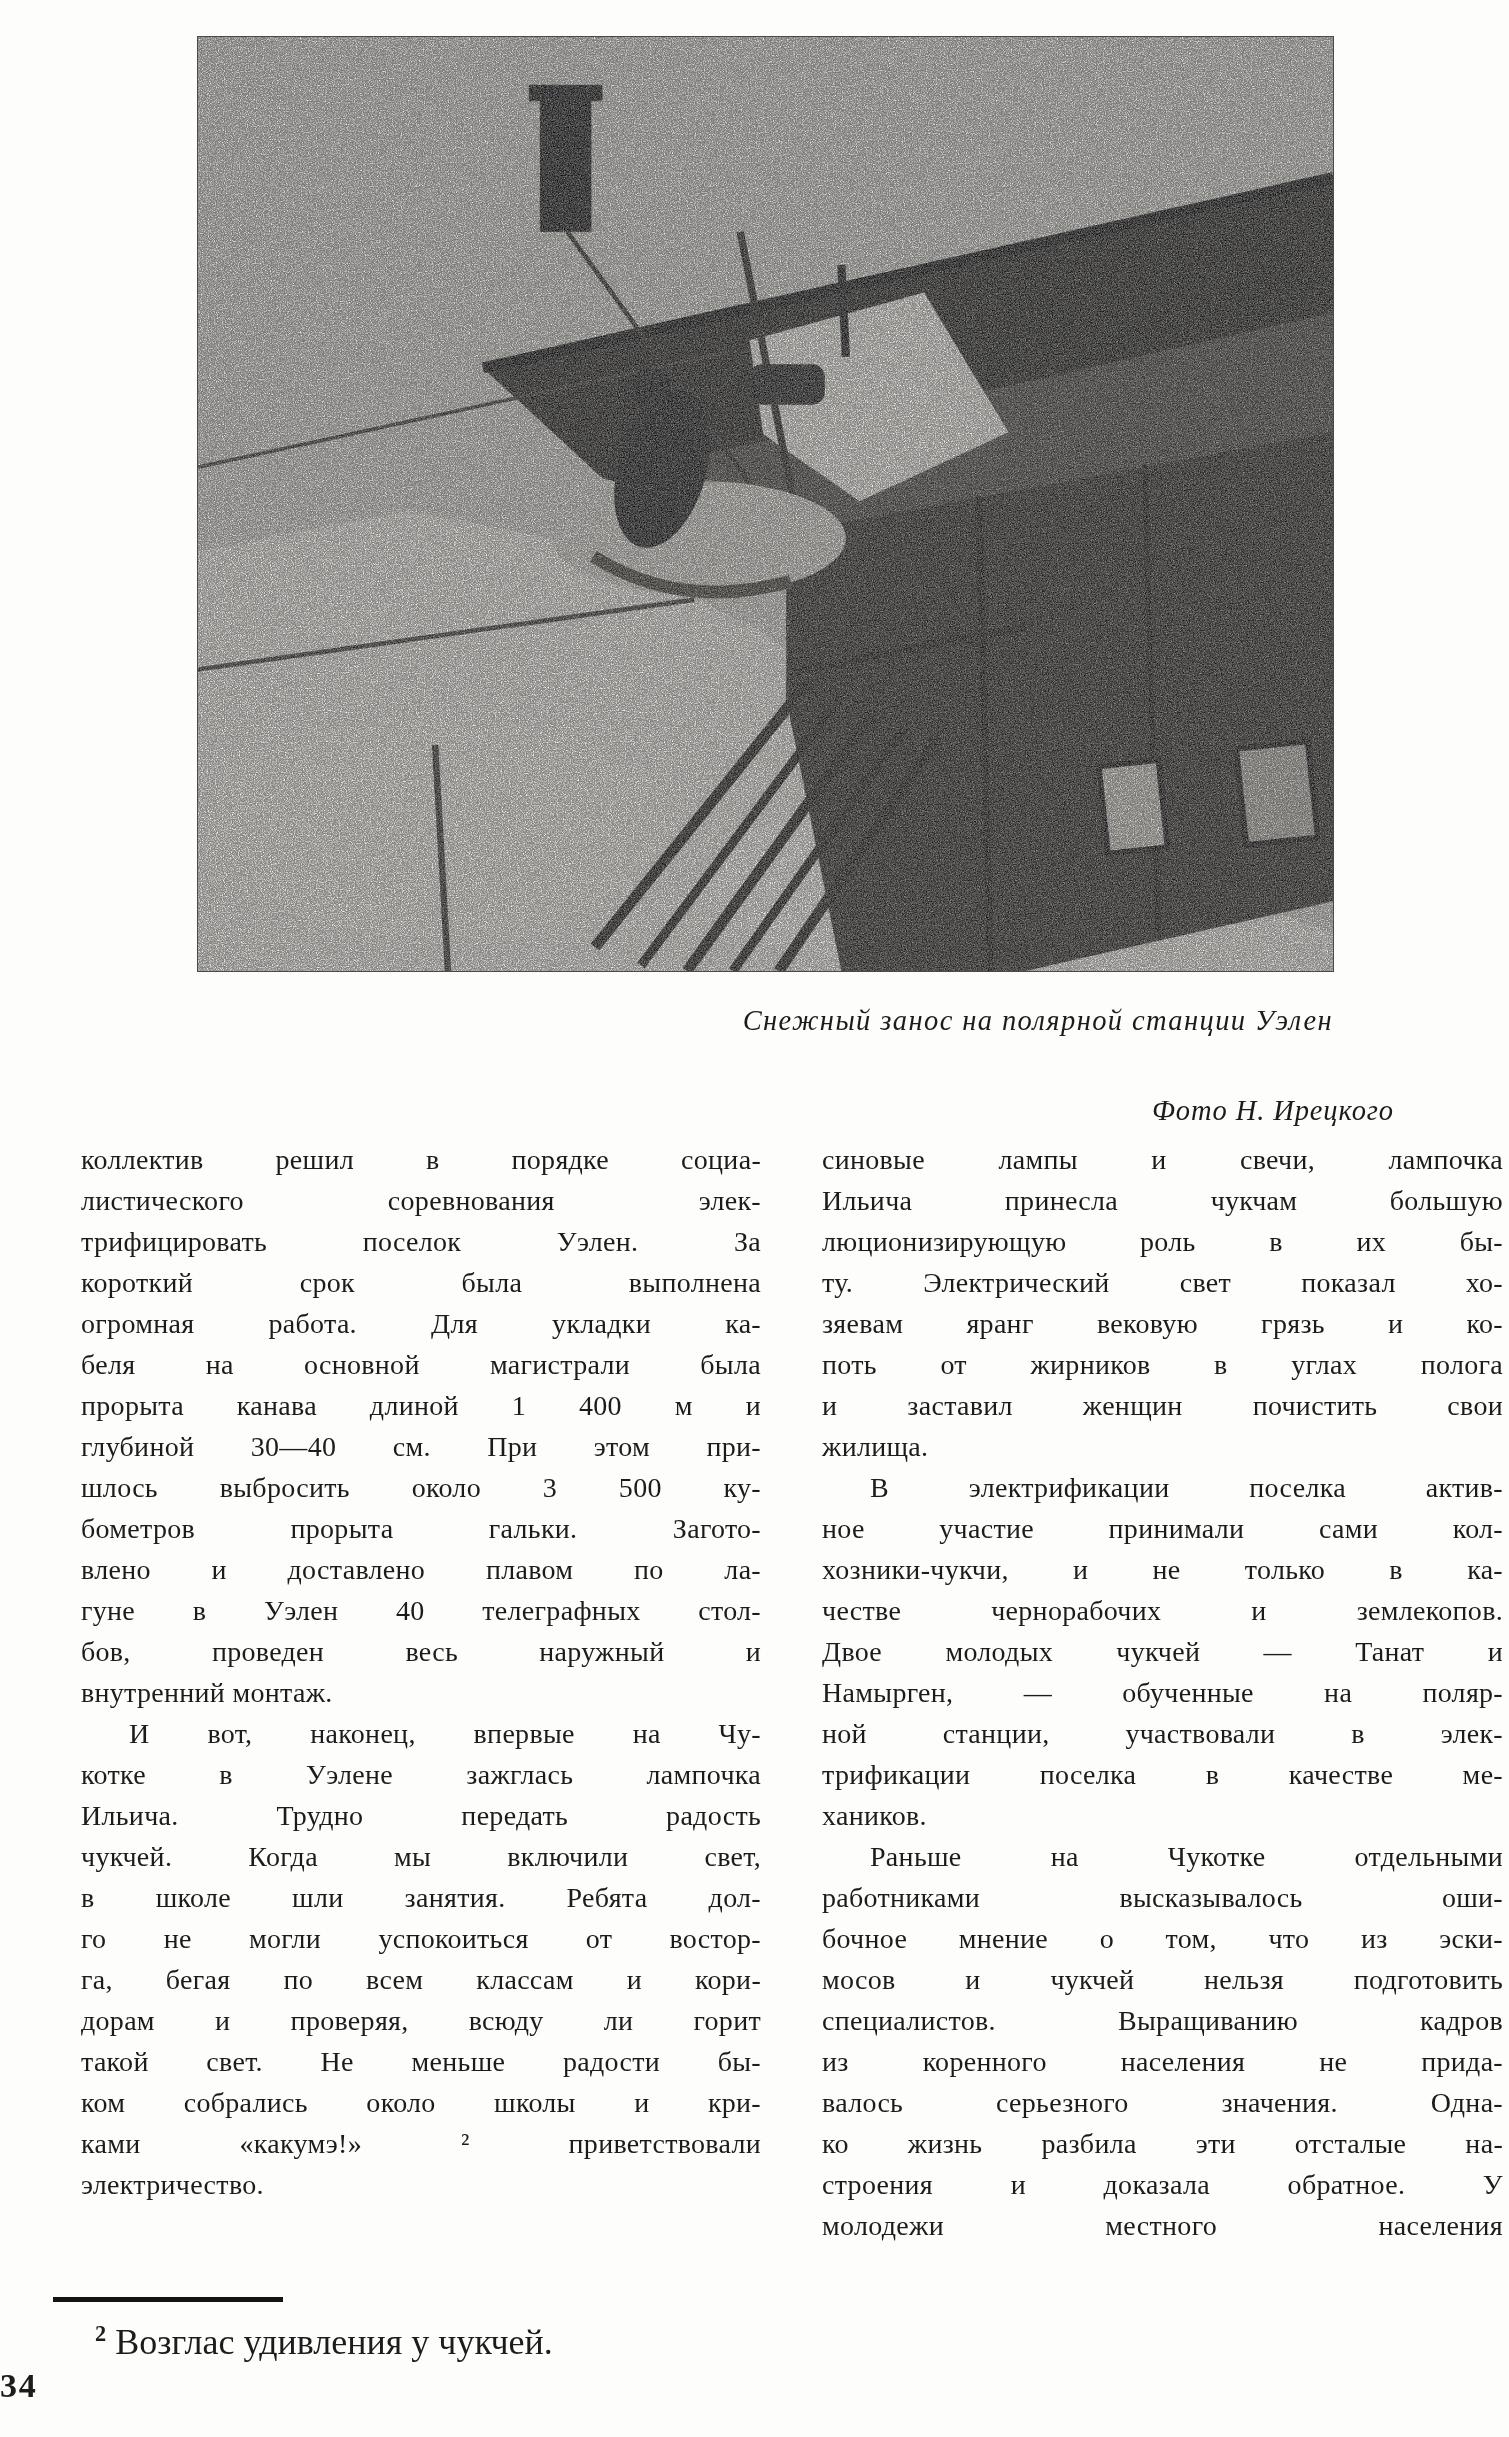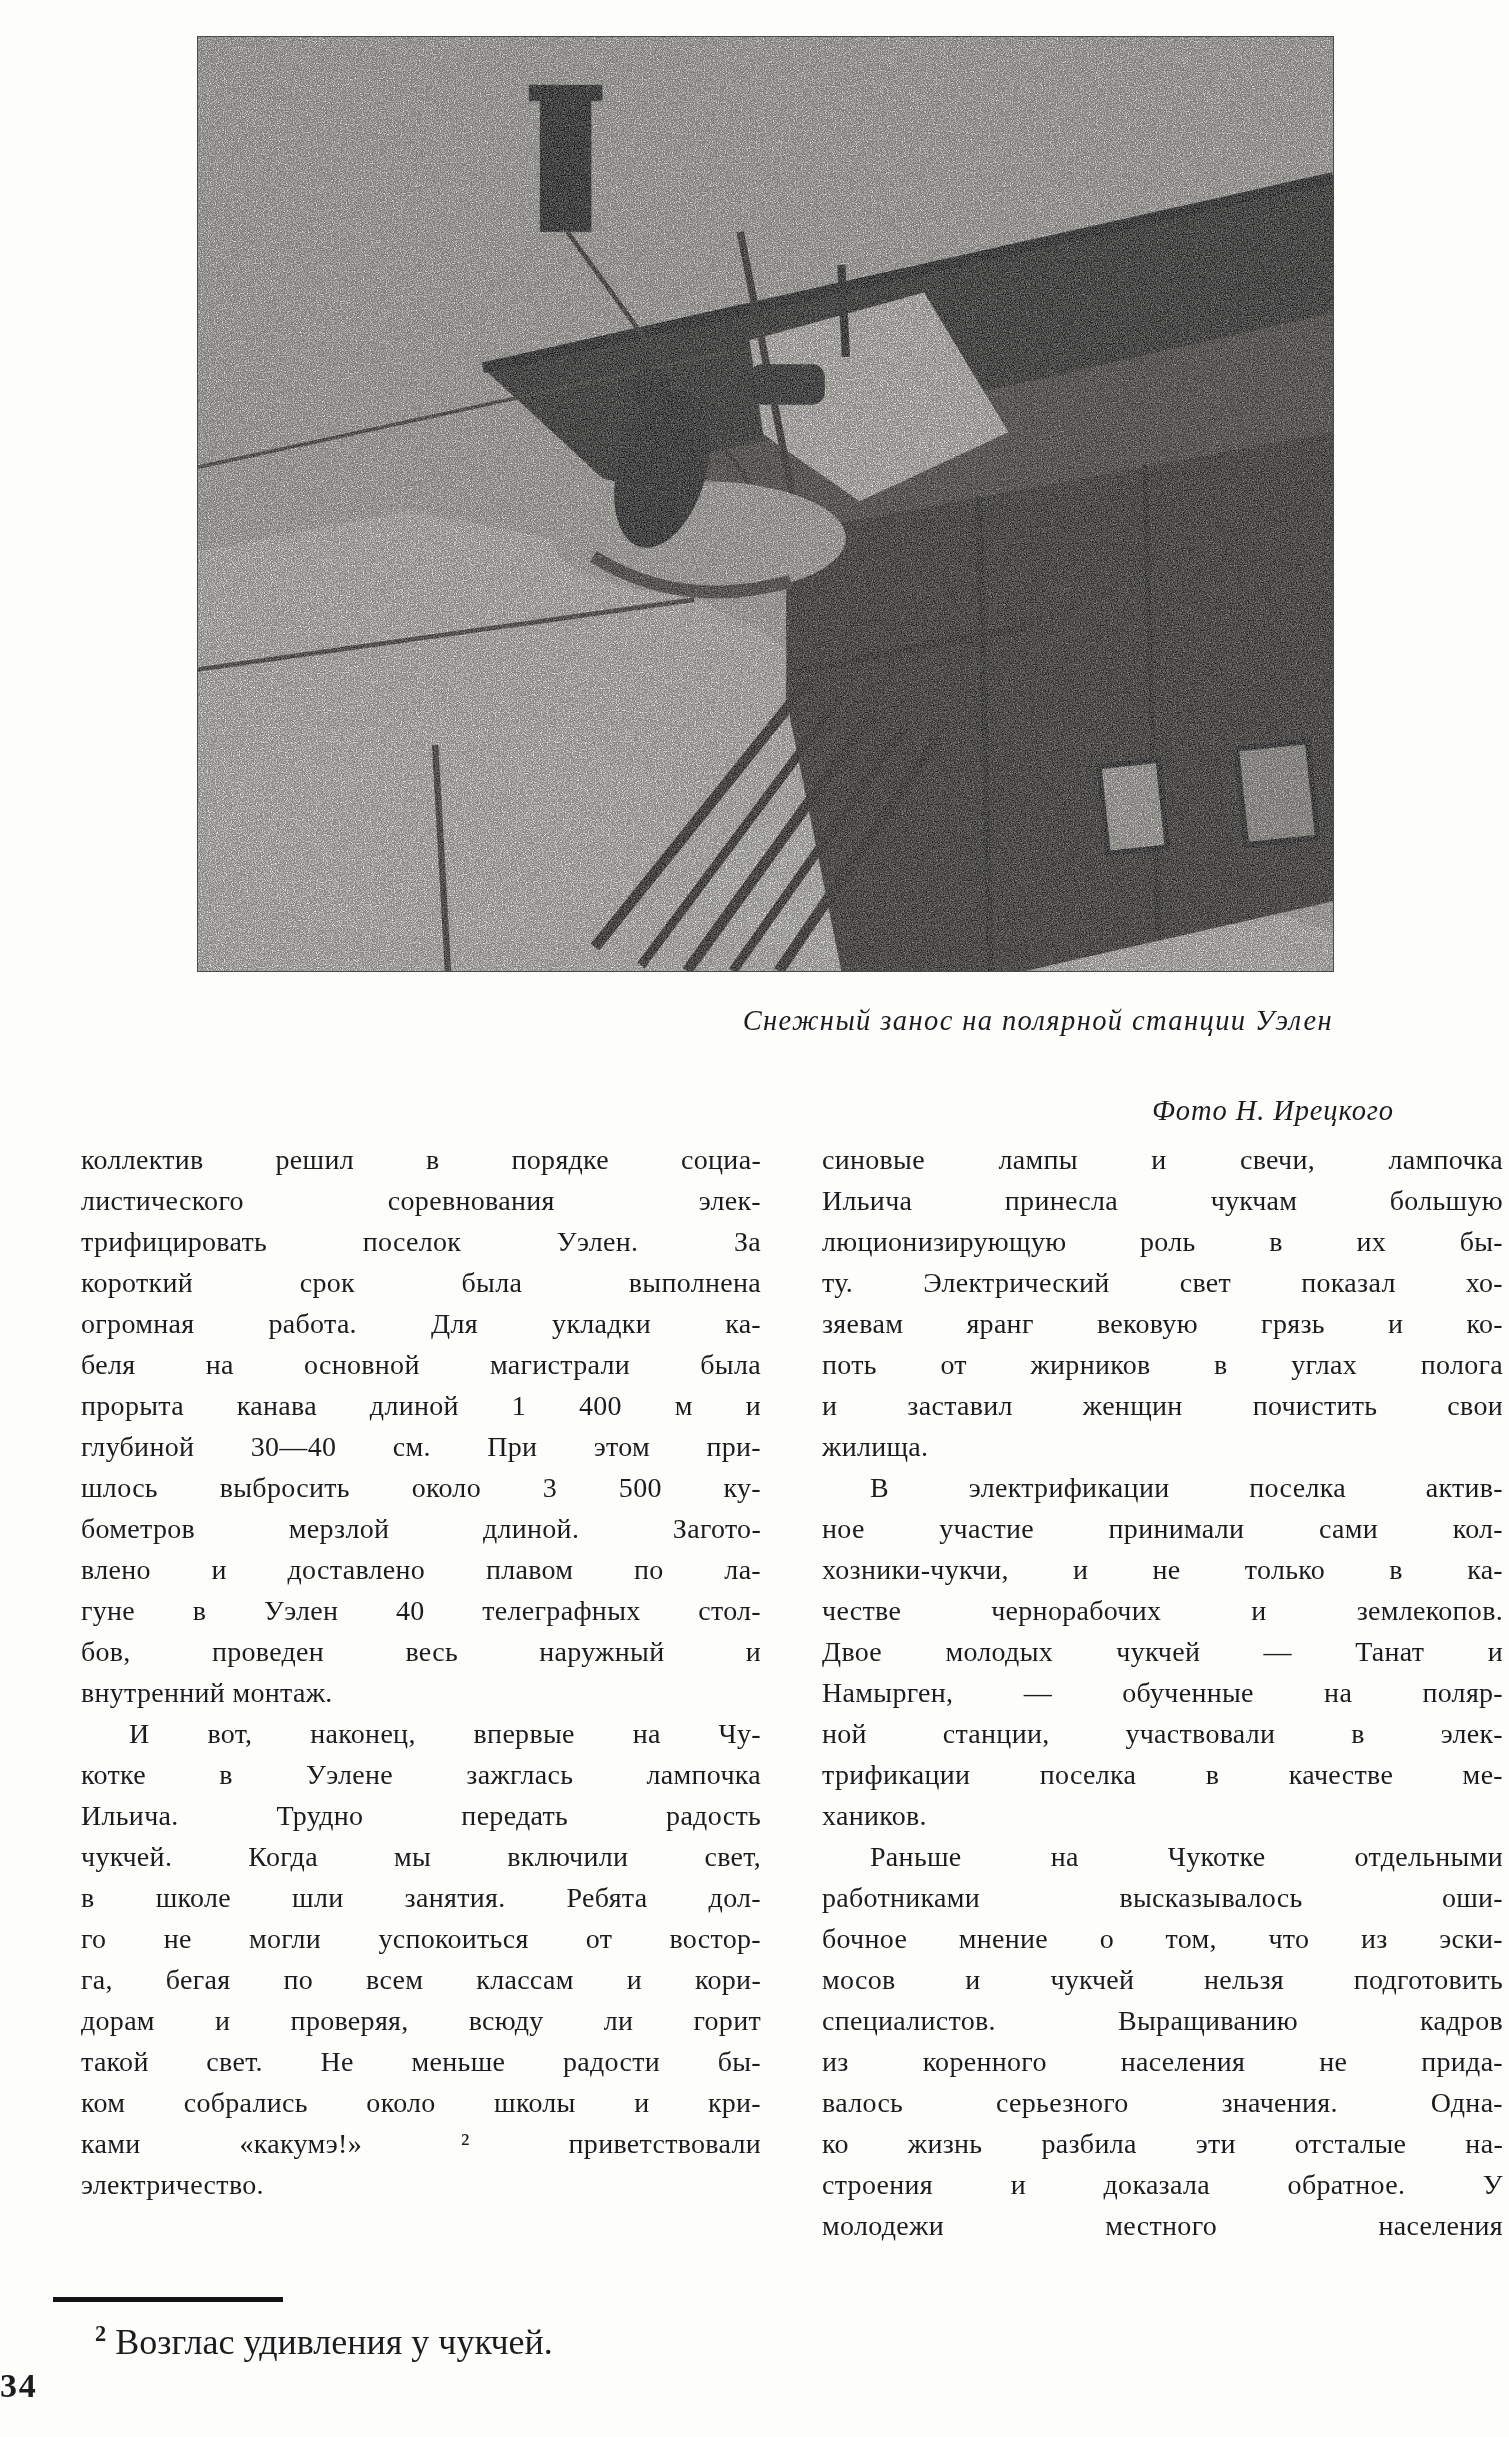--- a/index.html
+++ b/index.html
@@ -123,21 +123,21 @@
   <div class="col col-left" id="col-left">
       <div class="line">коллектив решил в порядке социа-</div>
       <div class="line">листического соревнования элек-</div>
       <div class="line">трифицировать поселок Уэлен. За</div>
       <div class="line">короткий срок была выполнена</div>
       <div class="line">огромная работа. Для укладки ка-</div>
       <div class="line">беля на основной магистрали была</div>
       <div class="line">прорыта канава длиной 1 400 м и</div>
       <div class="line">глубиной 30—40 см. При этом при-</div>
       <div class="line">шлось выбросить около 3 500 ку-</div>
-      <div class="line">бометров мерзлой длиной. Загото-</div>
+      <div class="line">бометров прорыта гальки. Загото-</div>
       <div class="line">влено и доставлено плавом по ла-</div>
       <div class="line">гуне в Уэлен 40 телеграфных стол-</div>
       <div class="line">бов, проведен весь наружный и</div>
       <div class="line flush">внутренний монтаж.</div>
       <div class="line indent">И вот, наконец, впервые на Чу-</div>
       <div class="line">котке в Уэлене зажглась лампочка</div>
       <div class="line">Ильича. Трудно передать радость</div>
       <div class="line">чукчей. Когда мы включили свет,</div>
       <div class="line">в школе шли занятия. Ребята дол-</div>
       <div class="line">го не могли успокоиться от востор-</div>

